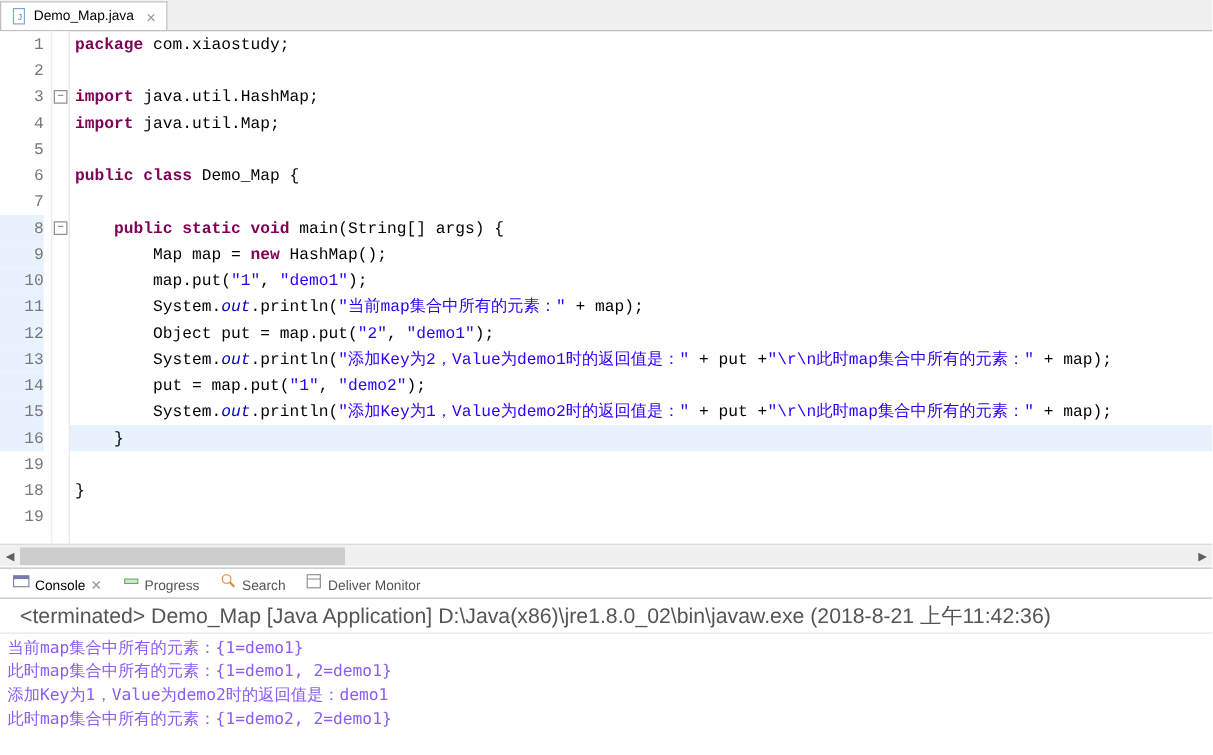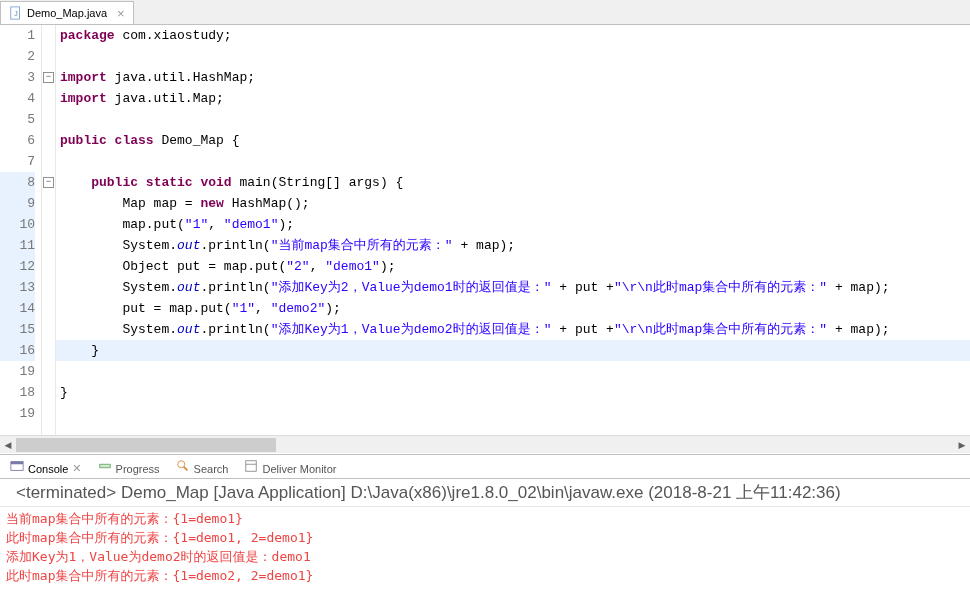--- a/index.html
+++ b/index.html
@@ -30,21 +30,21 @@
 .h-scrollbar .thumb { position: absolute; left: 16px; top: 2px; height: 14px; width: 260px; background: #cdcdcd; border-radius: 0; }
 .h-scrollbar .arrow { position: absolute; top: 0; width: 16px; height: 18px; display: flex; align-items: center; justify-content: center; color: #606060; font-size: 9px; }
 .h-scrollbar .arrow.left { left: 0; }
 .h-scrollbar .arrow.right { right: 0; }
 
 .console-pane { height: 149px; background: #fff; }
 .console-tabs { height: 24px; display: flex; align-items: center; gap: 4px; padding-left: 4px; border-bottom: 1px solid #c0c0c0; font-size: 11px; }
 .console-tab { display: flex; align-items: flex-end; gap: 4px; padding: 2px 6px; color: #555; }
 .console-tab.active { color: #000; }
 .console-header { padding: 2px 16px; font-size: 17px; color: #555; border-bottom: 1px solid #e8e8e8; }
-.console-output { padding: 2px 6px; font-family: "Microsoft YaHei", Consolas, monospace; font-size: 13px; line-height: 19px; color: #ef4444; }
+.console-output { padding: 2px 6px; font-family: "Microsoft YaHei", Consolas, monospace; font-size: 13px; line-height: 19px; color: #8b5cf6; }
 .console-output .row { height: 19px; white-space: pre; }
 .icon-svg { width: 14px; height: 14px; }
 </style>
 </head>
 <body>
 
 <div class="editor-pane">
   <div class="tab-bar">
     <div class="tab">
       <span class="file-icon">

